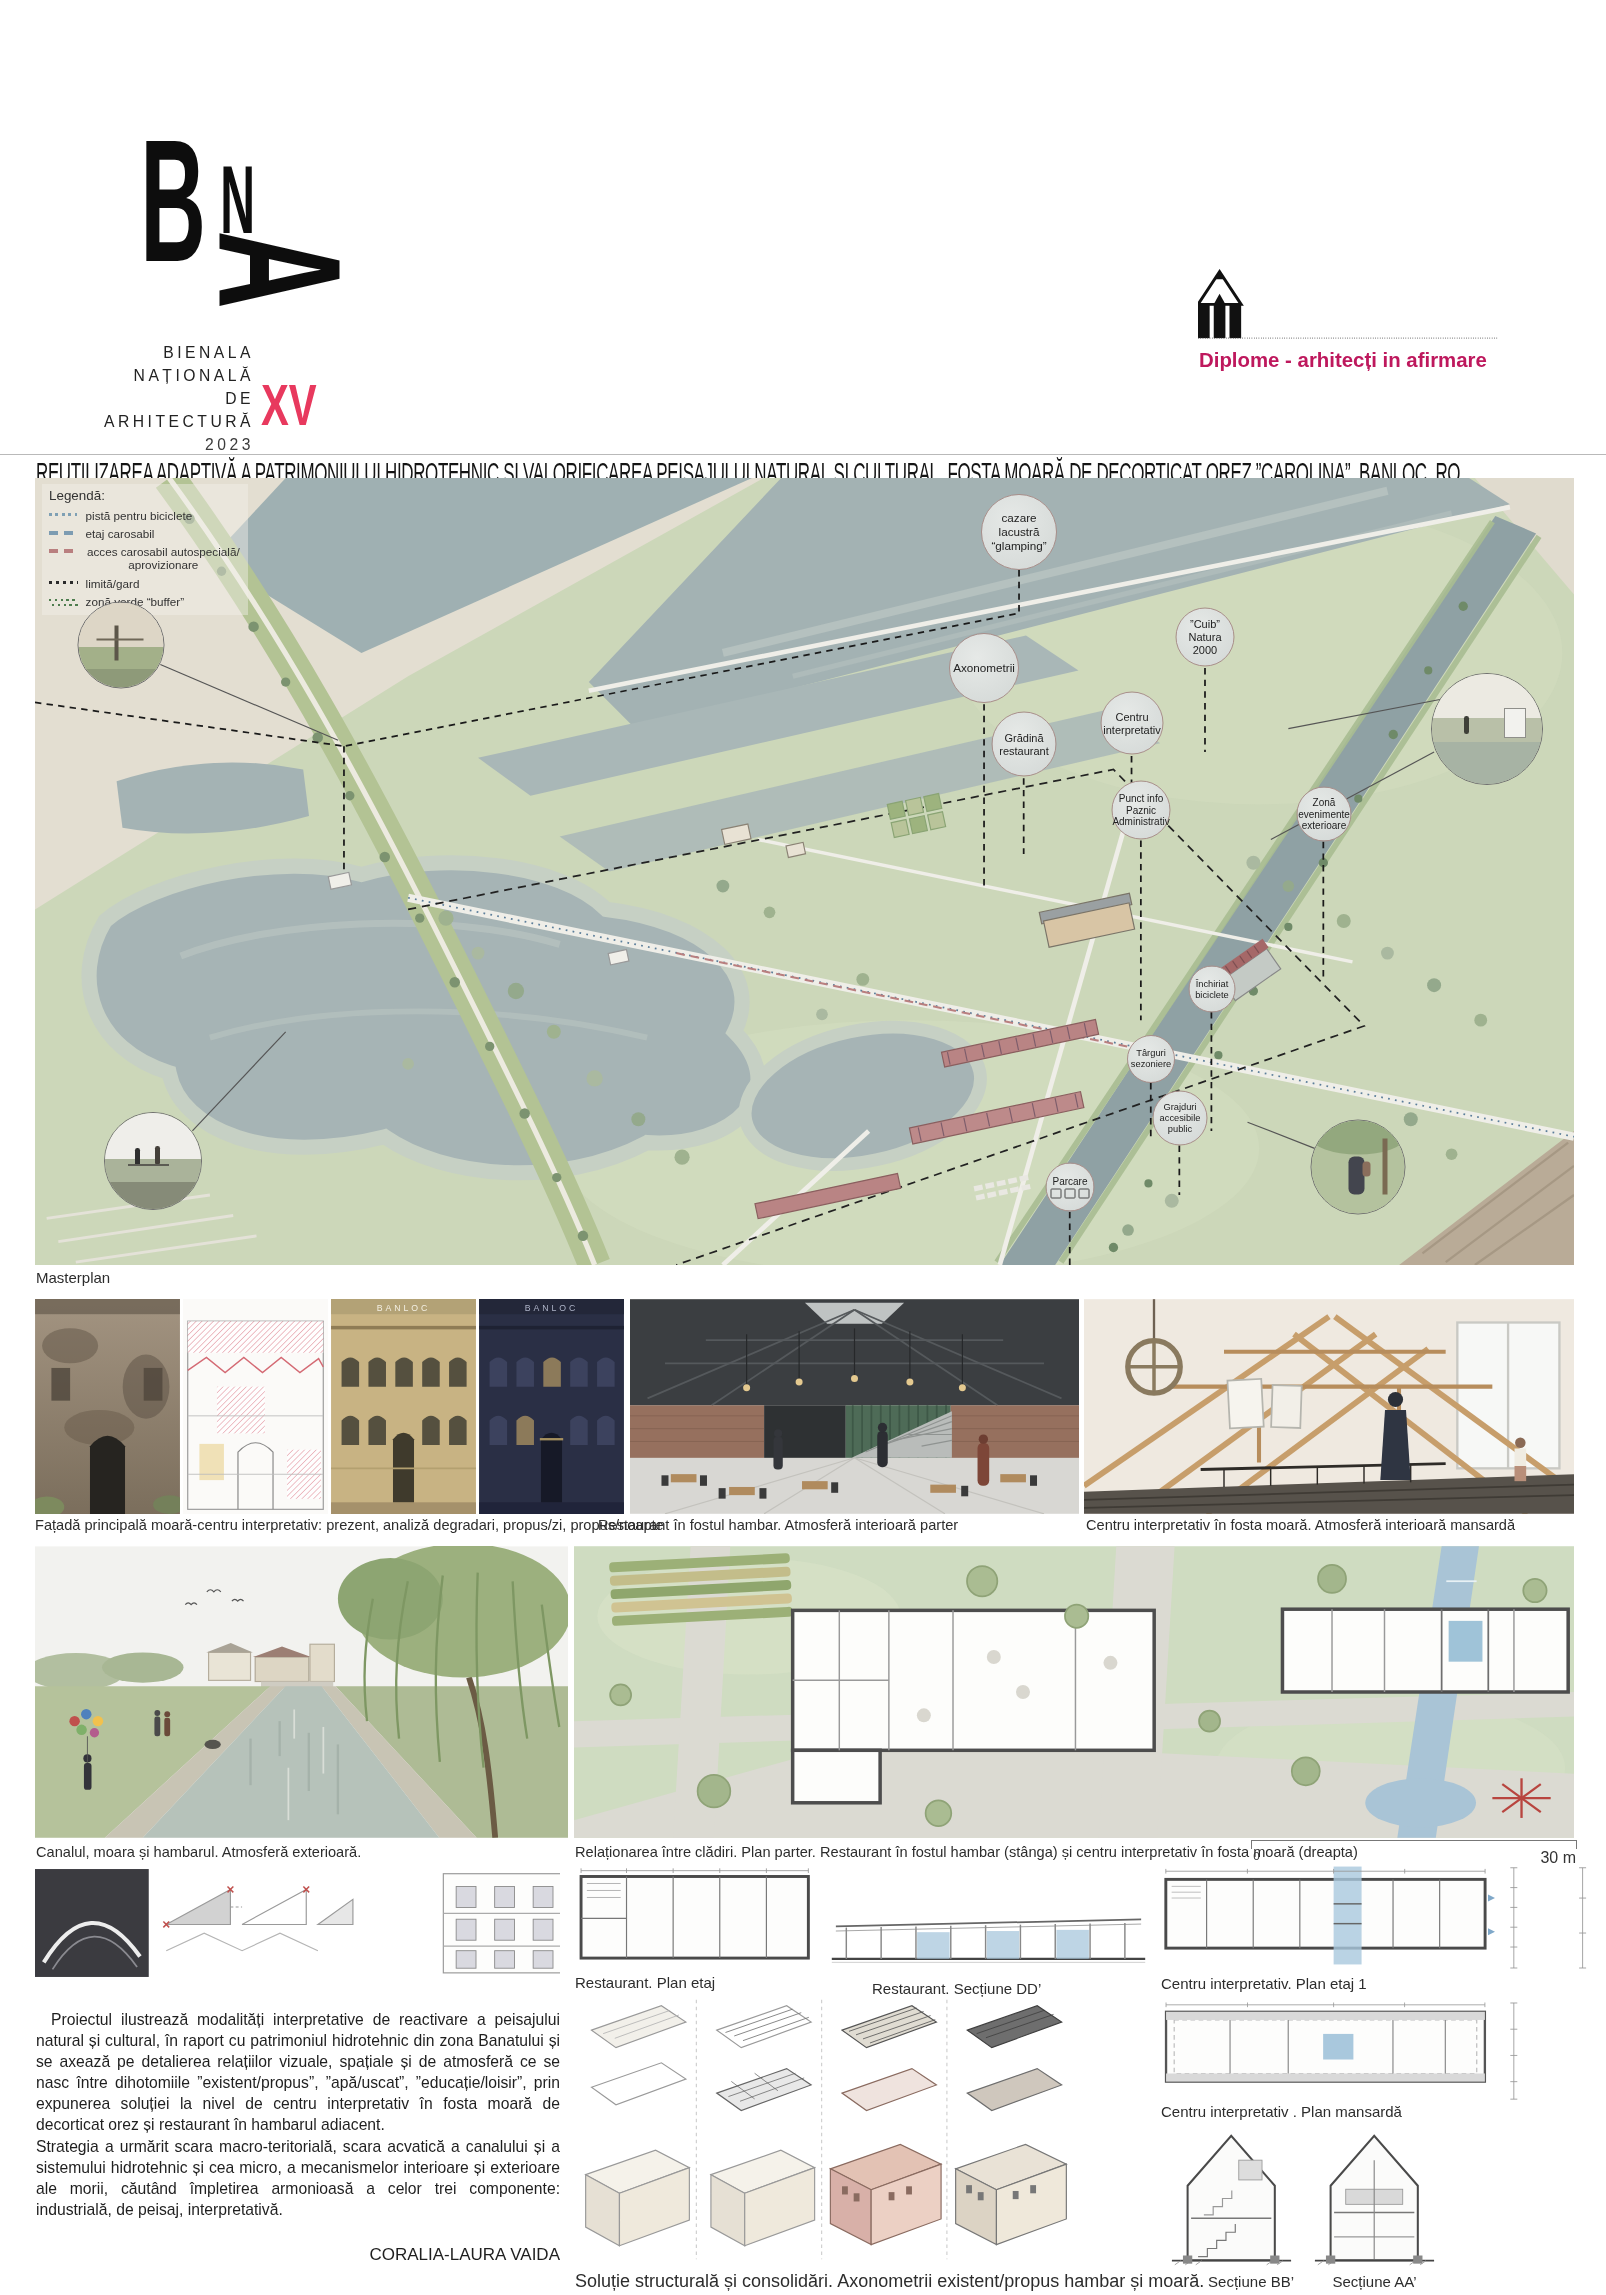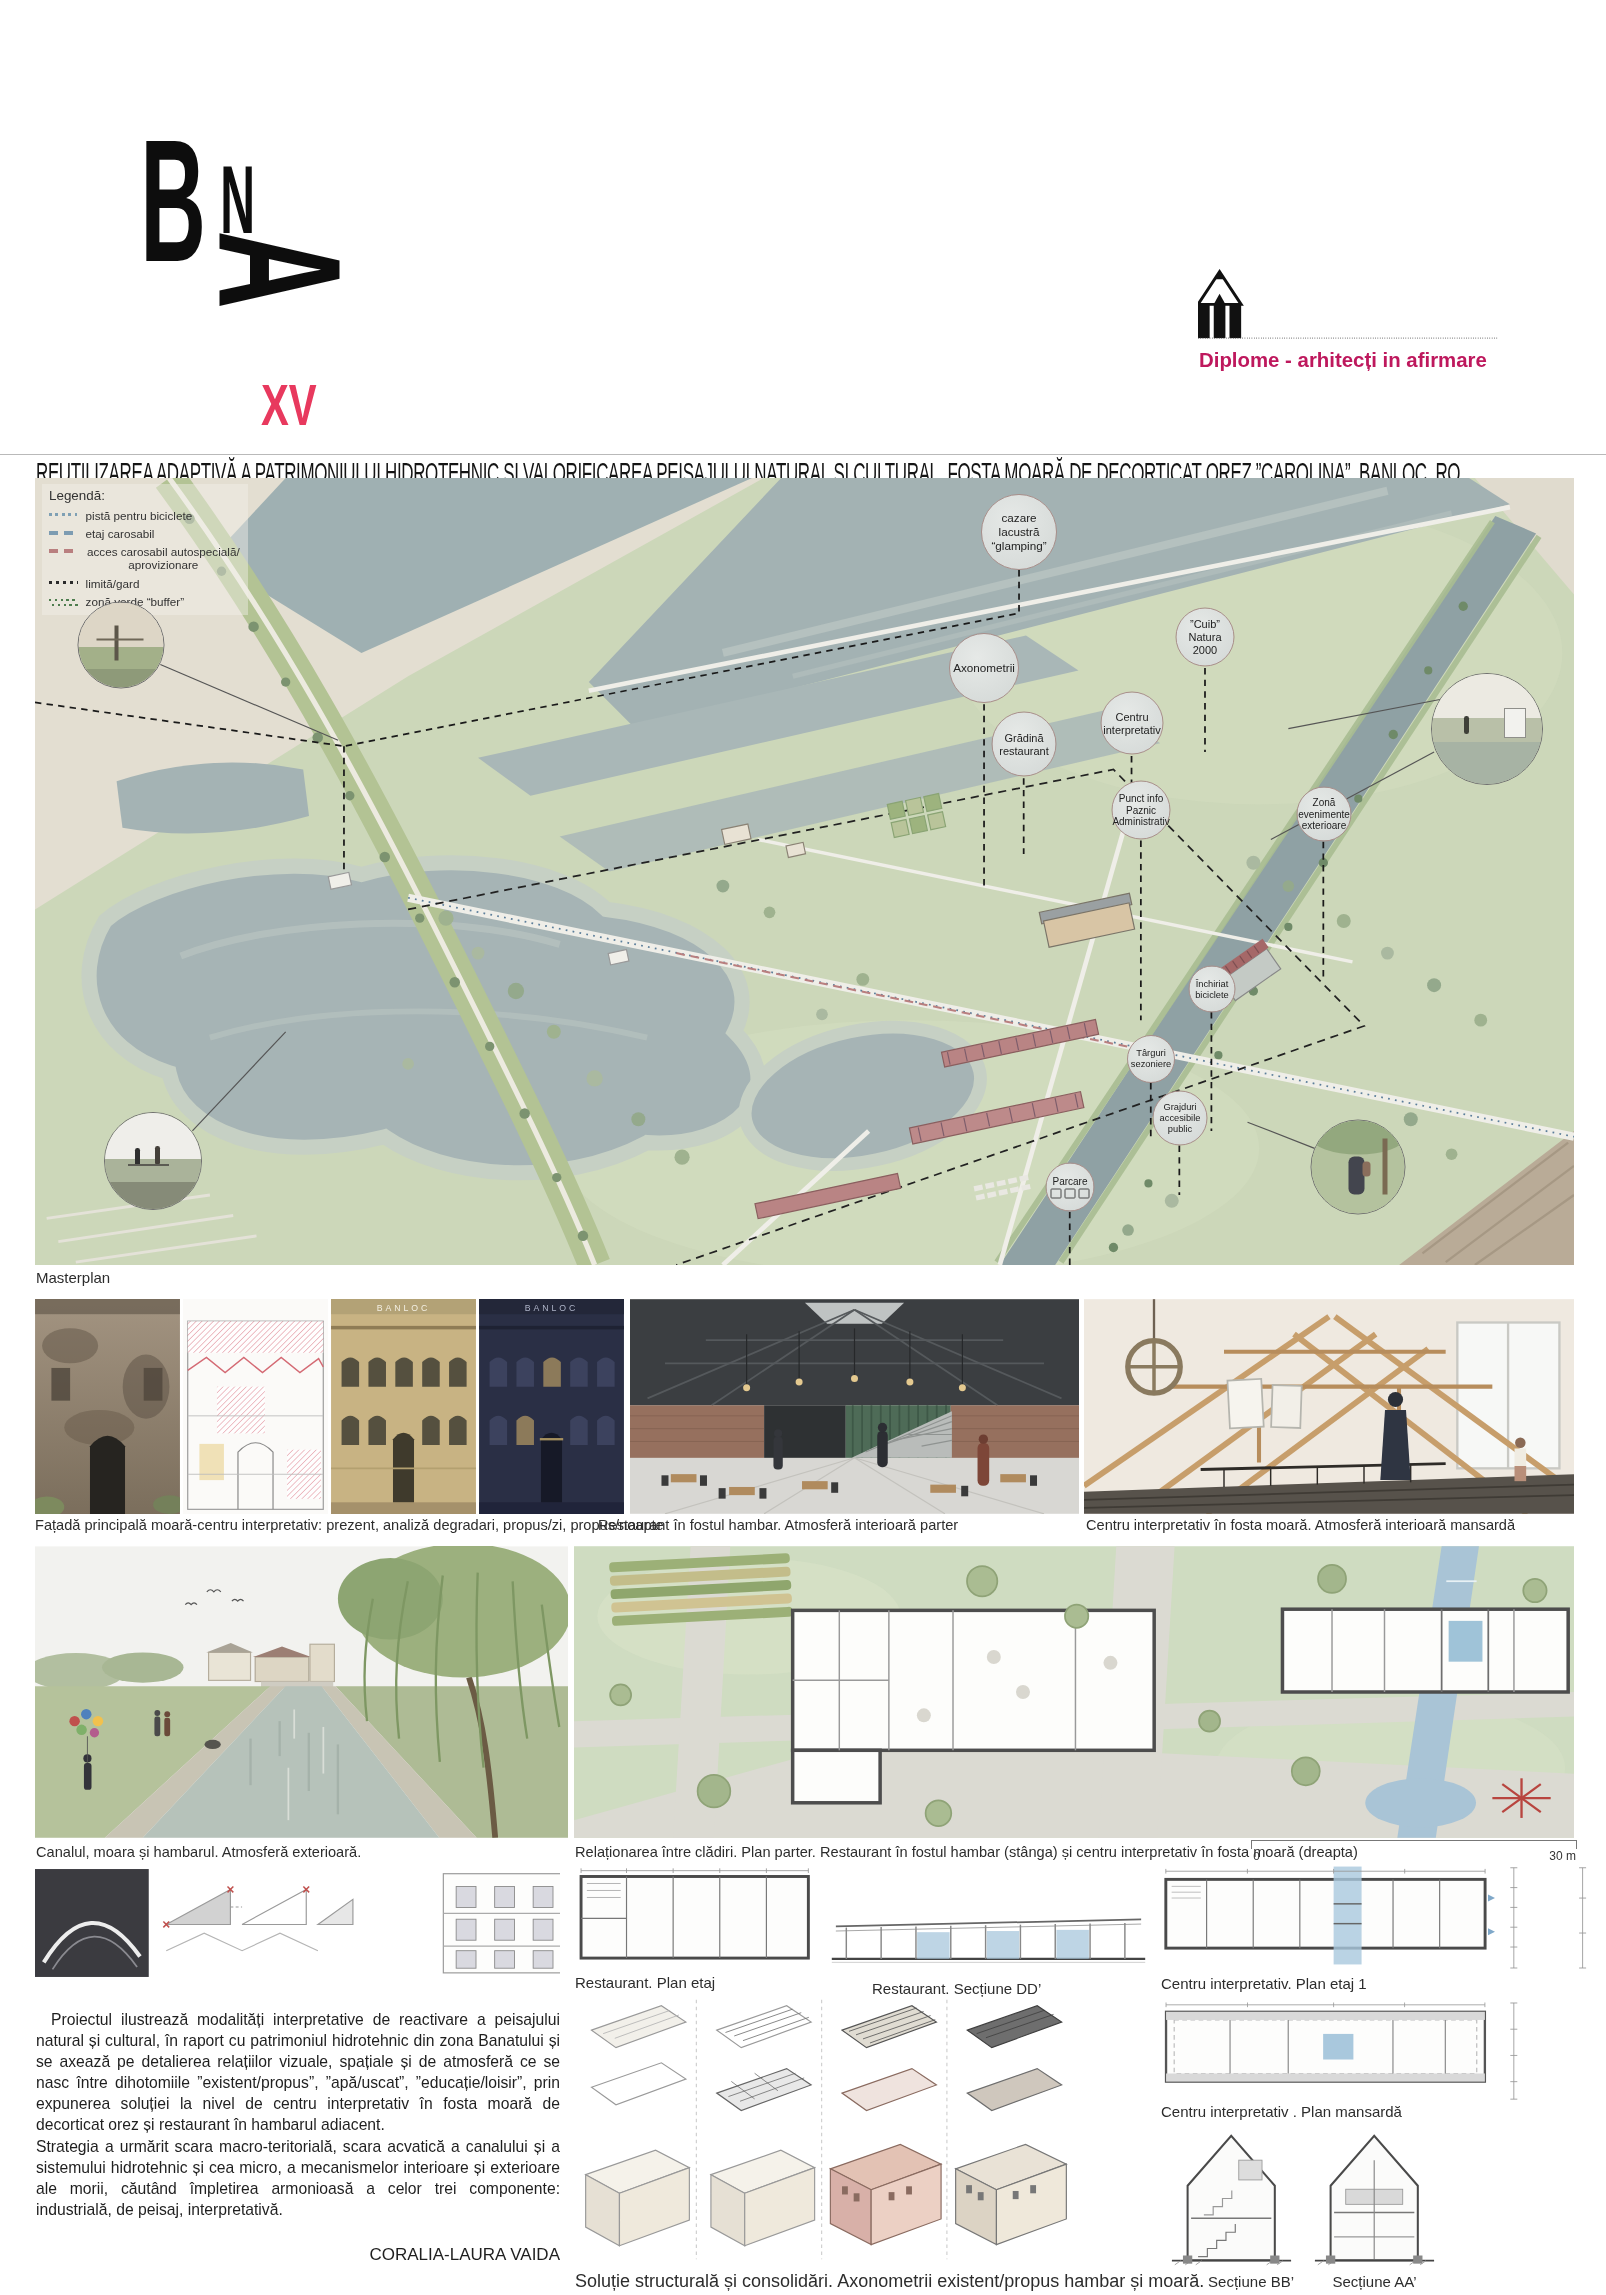--- a/index.html
+++ b/index.html
@@ -51,35 +51,42 @@
   .descr{position:absolute;left:36px;top:2009px;width:524px;font-size:15.7px;line-height:21px;
          text-align:justify;color:#1f1f1f;}
   .descr .p1{text-indent:15px;margin:0 0 1.2px 0;}
   .descr .p2{margin:0;}
   .author{position:absolute;left:268px;top:2245px;width:292px;text-align:right;font-size:17px;color:#1f1f1f;}
 
   
   .scalebar{position:absolute;left:1251px;top:1840px;width:324px;height:7.6px;
             border-top:1.7px solid #777;border-left:1.7px solid #777;border-right:1.7px solid #777;}
   .scalebar .s0{position:absolute;left:1.2px;top:8.2px;font-size:11.7px;color:#333;}
-  .scalebar .s1{position:absolute;right:0px;top:8.2px;font-size:12px;color:#333;}
+  .scalebar .s1{position:absolute;right:0px;top:8.2px;font-size:16px;color:#333;}
 </style>
 </head>
 <body>
 
 <div class="board">
 
   <div class="abs" style="left:0;top:0;width:1607px;height:454px;">
 
     <svg class="abs" style="left:47px;top:108px;" width="315" height="245" viewBox="0 0 540 420">
       <text transform="translate(160,262) scale(0.52,1)" font-size="300" font-weight="bold" fill="#0d0d0d">B</text>
       <text transform="translate(297,214) scale(0.5,1)" font-size="165" font-weight="bold" fill="#0d0d0d">N</text>
       <text transform="translate(294,210) rotate(90) scale(0.62,1)" font-size="300" font-weight="bold" fill="#0d0d0d">A</text>
     </svg>
 
+    <div class="logo-lines">
+      <div>BIENALA</div>
+      <div>NAȚIONALĂ</div>
+      <div>DE</div>
+      <div>ARHITECTURĂ</div>
+      <div style="color:#3c3c3c;">2023</div>
+    </div>
     <div class="edition-xv">XV</div>
 
     <svg class="abs" style="left:1198px;top:268px;" width="309" height="82" viewBox="0 0 530 140">
       <polygon points="0,62 37,6 74,62" fill="#ffffff" stroke="#111" stroke-width="5"></polygon>
       <polygon points="29,19 45,19 37,6" fill="#111"></polygon>
       <rect x="0" y="62" width="20" height="58" fill="#111"></rect>
       <rect x="27" y="62" width="20" height="58" fill="#111"></rect>
       <rect x="54" y="62" width="20" height="58" fill="#111"></rect>
       <polygon points="27,62 37,44 47,62" fill="#111"></polygon>
       <line x1="0" y1="120" x2="516" y2="120" stroke="#444" stroke-width="2" stroke-dasharray="1 3"></line>

